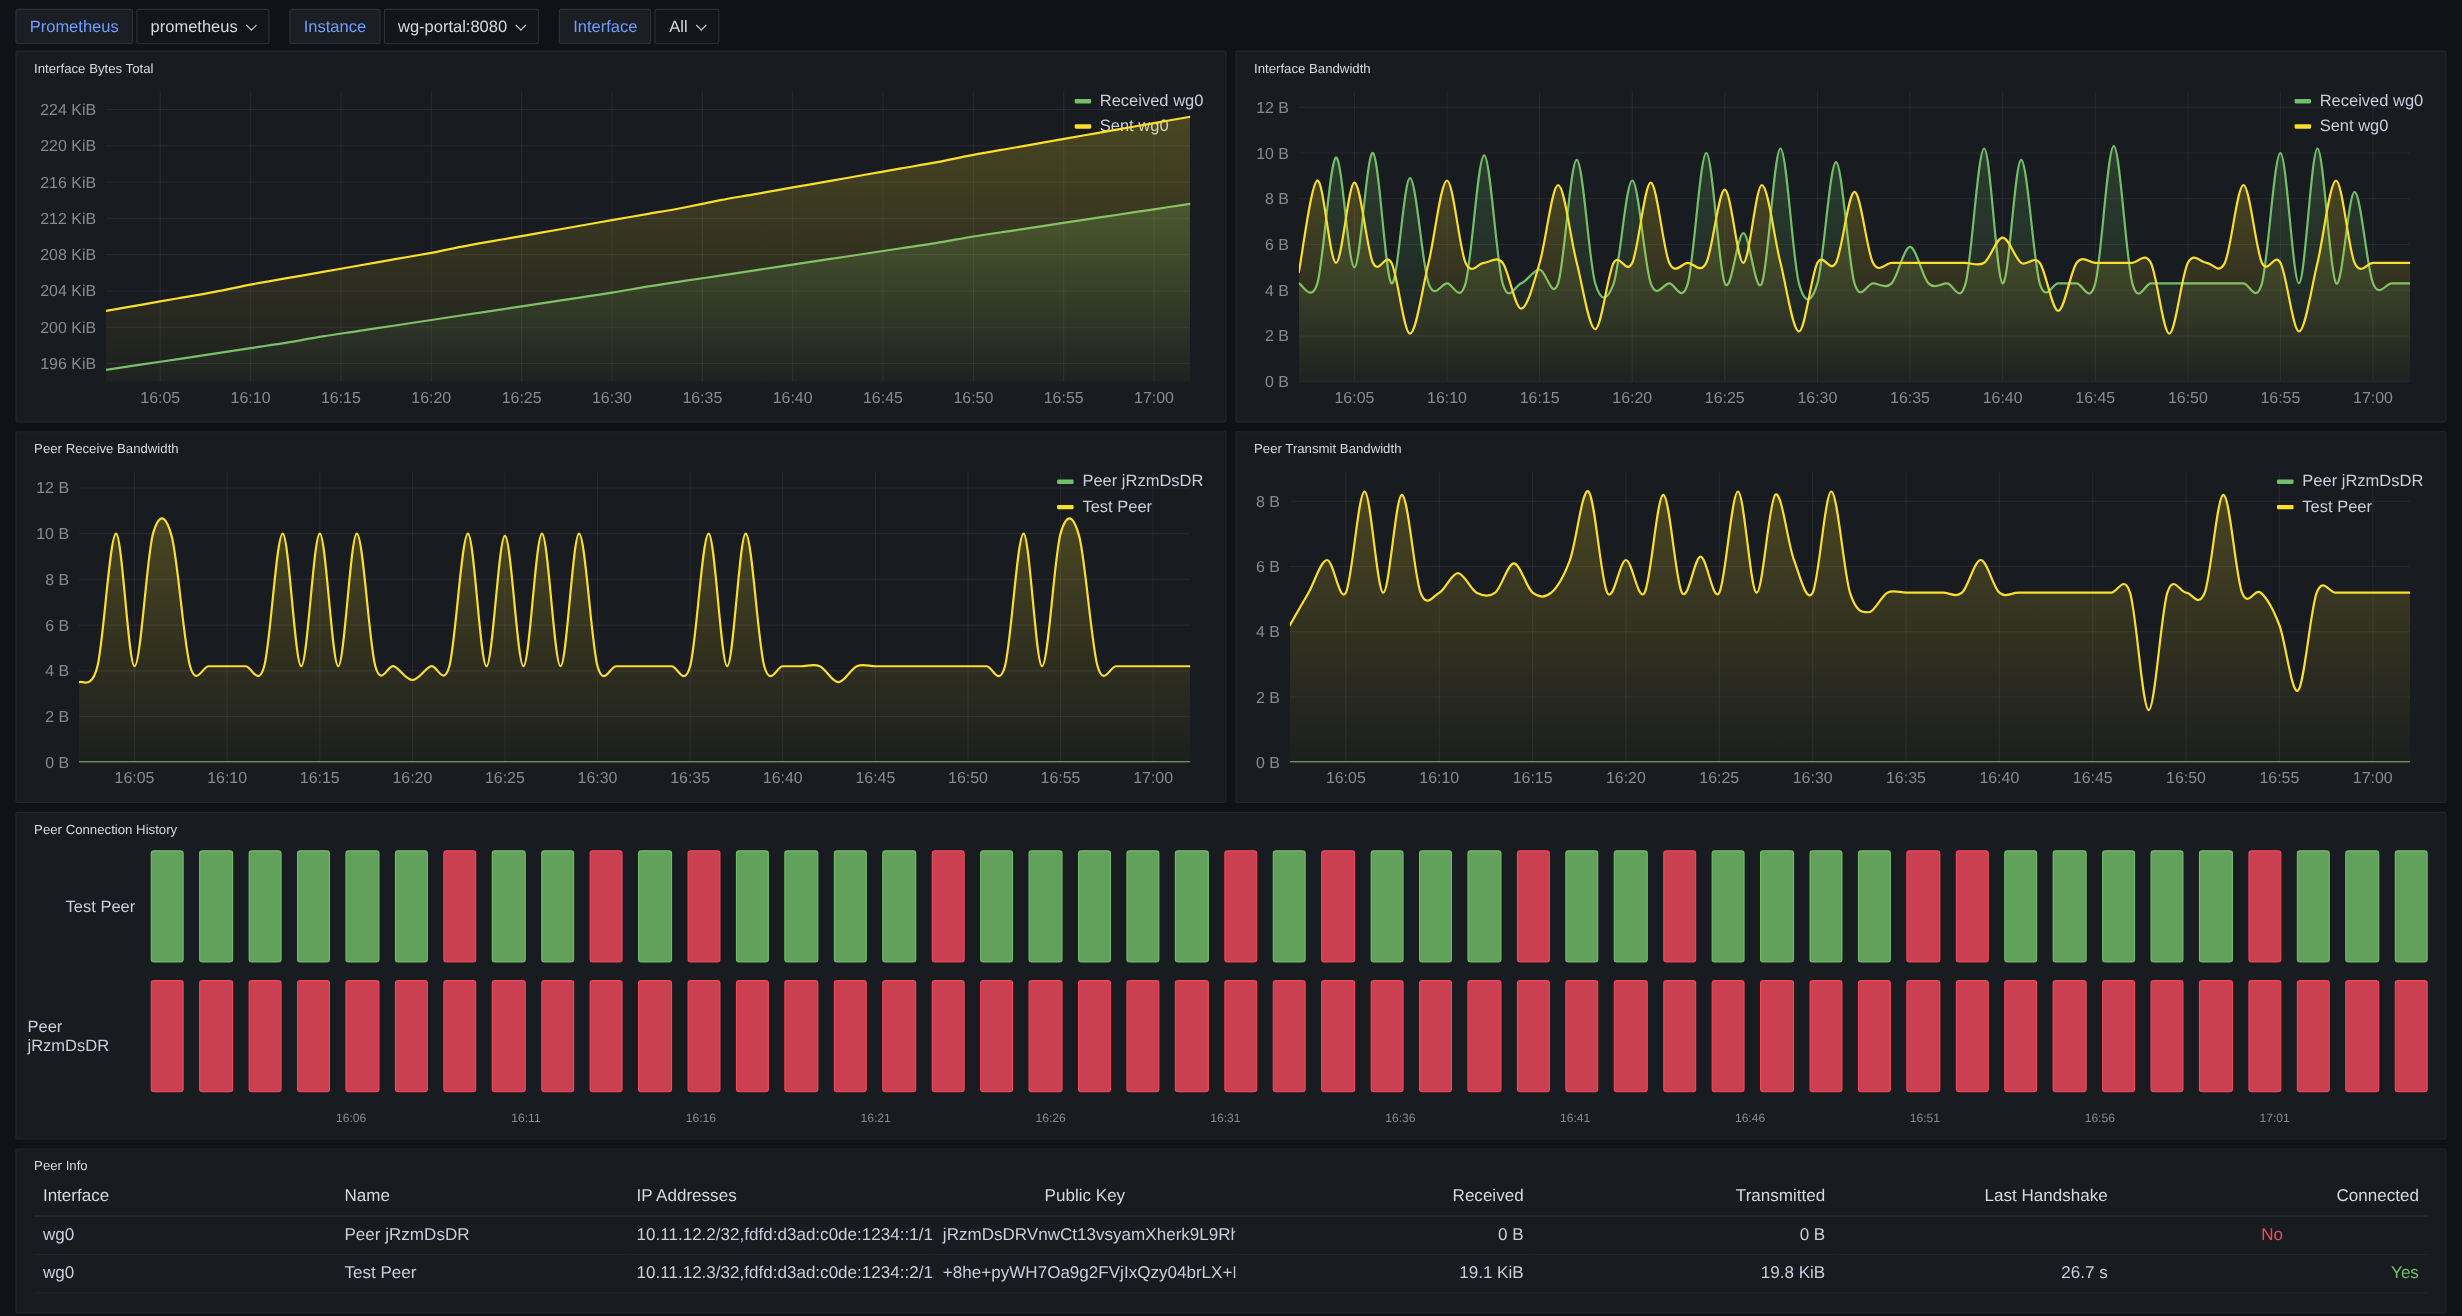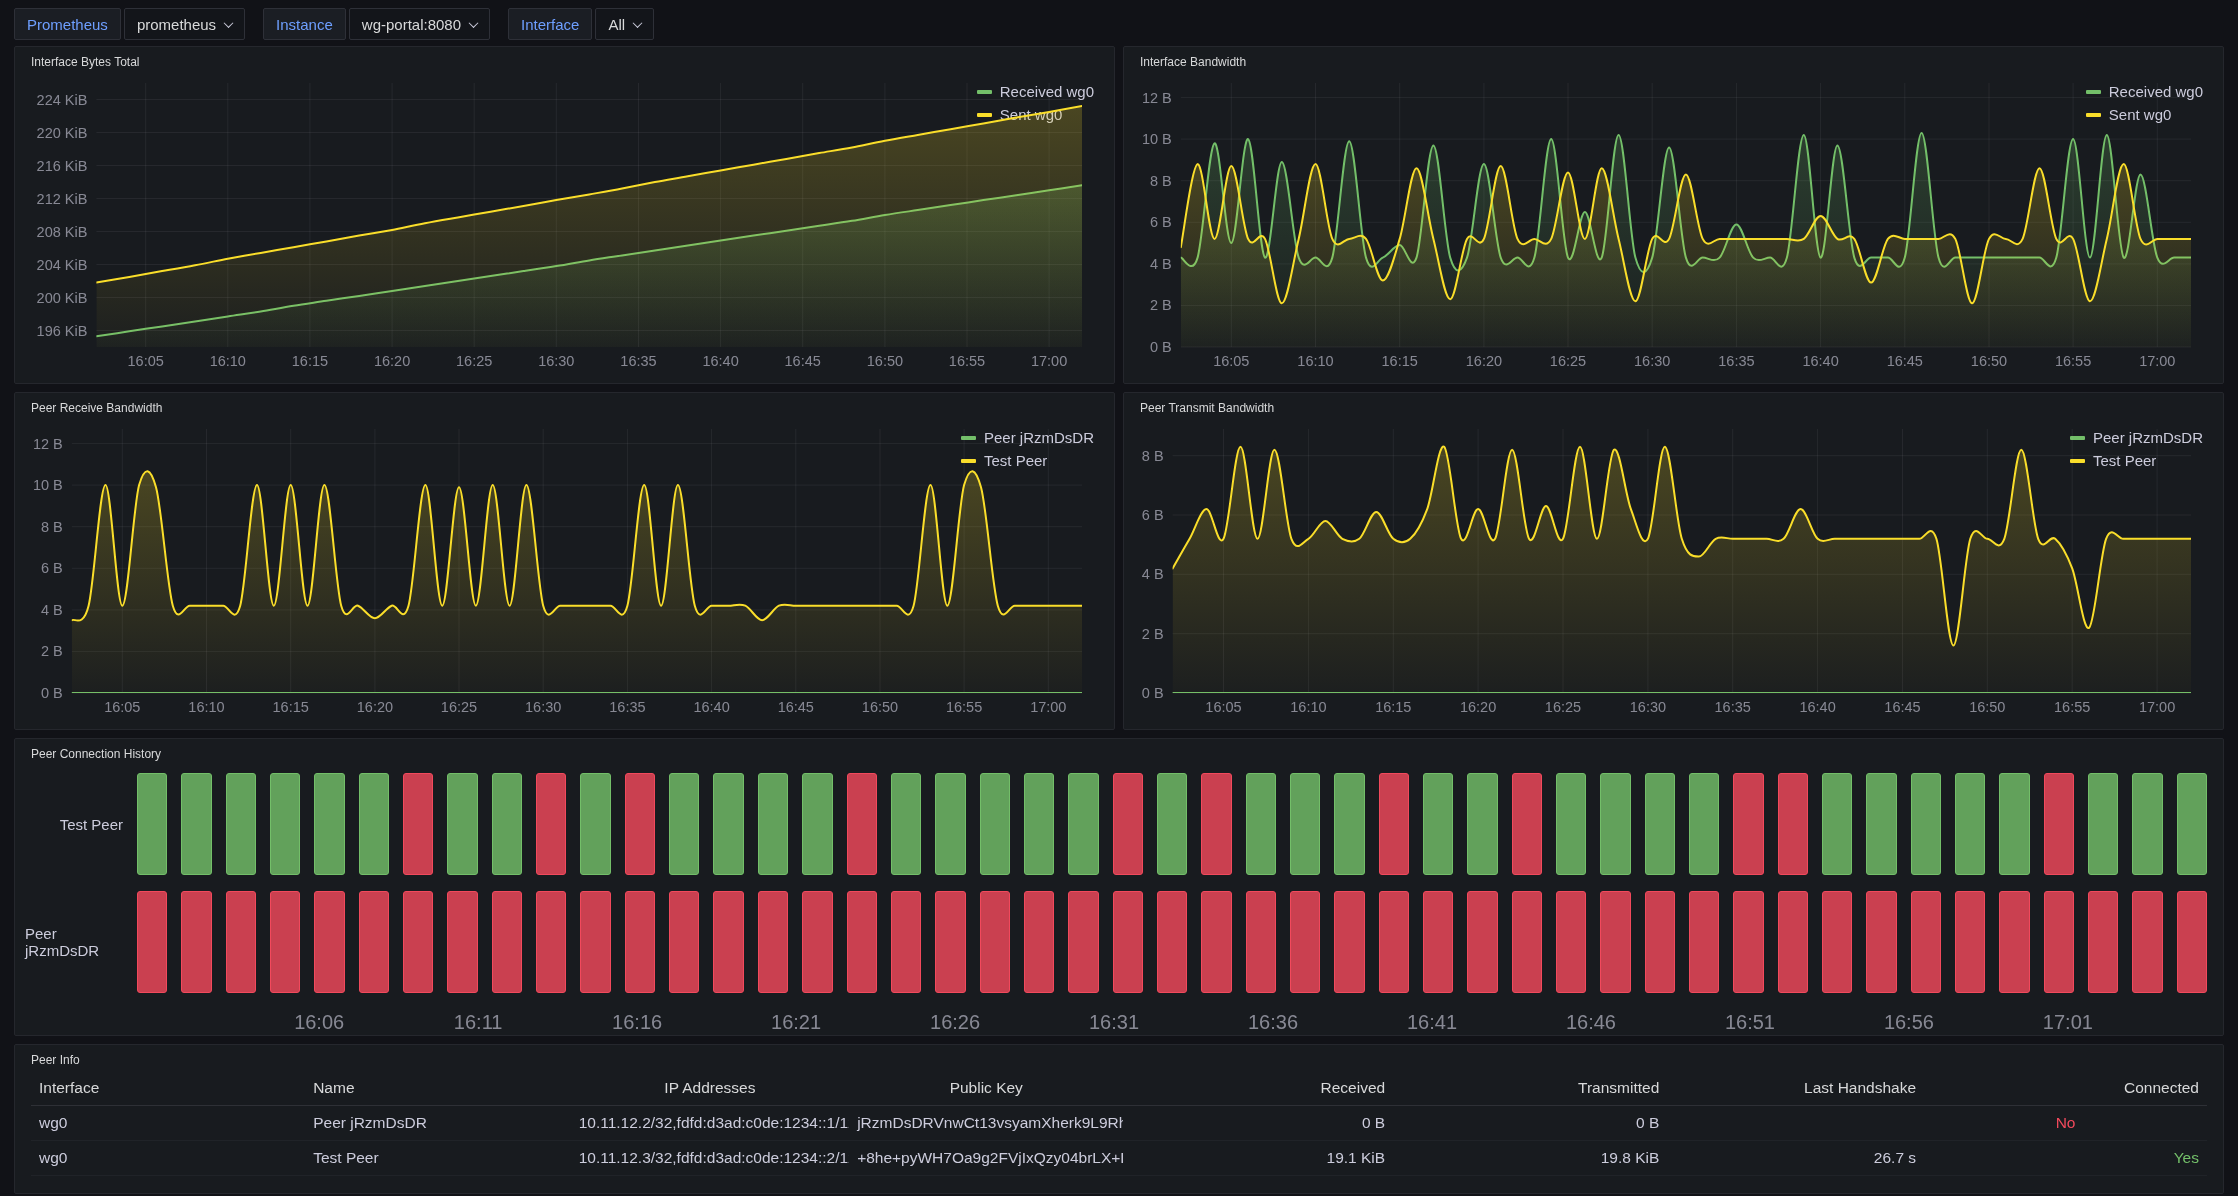--- a/index.html
+++ b/index.html
@@ -27,21 +27,21 @@
   .legend-item{display:flex;align-items:center;gap:8px;font-size:15px;color:#ccccdc;margin-bottom:6px;cursor:pointer;white-space:nowrap}
   .lswatch{width:15px;height:4px;border-radius:1px;flex:none}
   svg .grid{stroke:rgba(204,204,220,0.08);stroke-width:1}
   svg .tick{fill:rgba(204,204,220,0.62);font-size:14.5px;font-family:"Liberation Sans",sans-serif}
   
   .sh-wrap{flex:1;display:flex;flex-direction:column;padding:10px 16px 6px 10px;min-height:0}
   .sh-row{flex:1;display:flex;align-items:stretch;margin-bottom:16px;min-height:0}
   .sh-label{width:112px;flex:none;display:flex;align-items:center;justify-content:flex-end;padding-right:14px;font-size:15px;color:#ccccdc}
   .sh-bars{flex:1;display:flex;gap:14px;min-width:0}
   .sh-bar{flex:1;border-radius:3px}
-  .sh-ticks{height:20px;flex:none;margin-left:112px;position:relative;font-size:20px;color:rgba(204,204,220,0.62)}
+  .sh-ticks{height:20px;flex:none;margin-left:112px;position:relative;font-size:11px;color:rgba(204,204,220,0.62)}
   .sh-tick{position:absolute;top:2px;transform:translateX(-50%);white-space:nowrap}
   
   .tbl-wrap{flex:1;padding:2px 16px 6px;overflow:hidden}
   table{width:100%;border-collapse:collapse;table-layout:fixed;font-size:15.5px}
   th{color:#d8d9da;font-weight:500;padding:8px 8px;border-bottom:1px solid rgba(204,204,220,0.12);white-space:nowrap;overflow:hidden;cursor:pointer}
   td{padding:8px 8px;border-bottom:1px solid rgba(204,204,220,0.05);white-space:nowrap;overflow:hidden;color:#ccccdc}
   td.yes{color:#73bf69}
   td.no{color:#f2495c}
 </style>
 </head>
@@ -502,21 +502,21 @@
               <col style="width:12.6%">
               <col style="width:12.4%">
               <col style="width:12.6%">
               <col style="width:11.8%">
               <col style="width:13%">
             </colgroup>
             <thead>
               <tr>
                 <th style="text-align:left">Interface</th>
                 <th style="text-align:left">Name</th>
-                <th style="text-align:center">IP Addresses</th>
+                <th style="text-align:left">IP Addresses</th>
                 <th style="text-align:center">Public Key</th>
                 <th style="text-align:right">Received</th>
                 <th style="text-align:right">Transmitted</th>
                 <th style="text-align:right">Last Handshake</th>
                 <th style="text-align:right">Connected</th>
               </tr>
             </thead>
             <tbody>
               <tr>
                 <td style="text-align:left">wg0</td>

